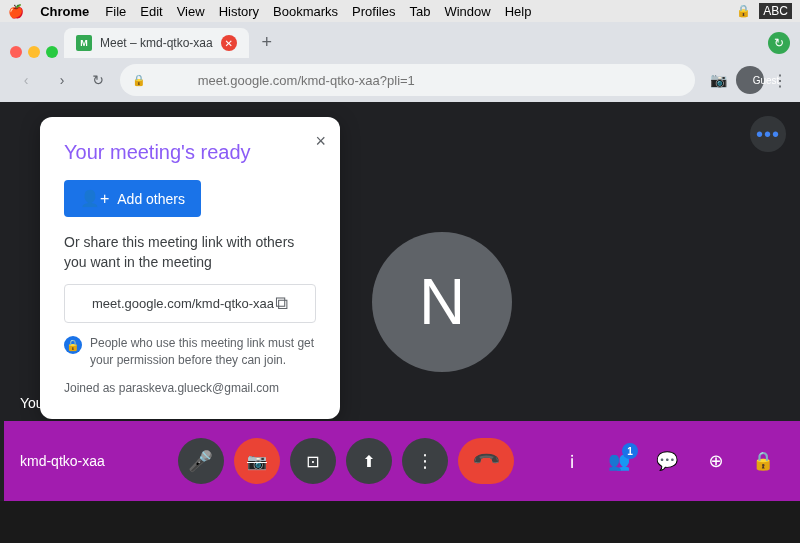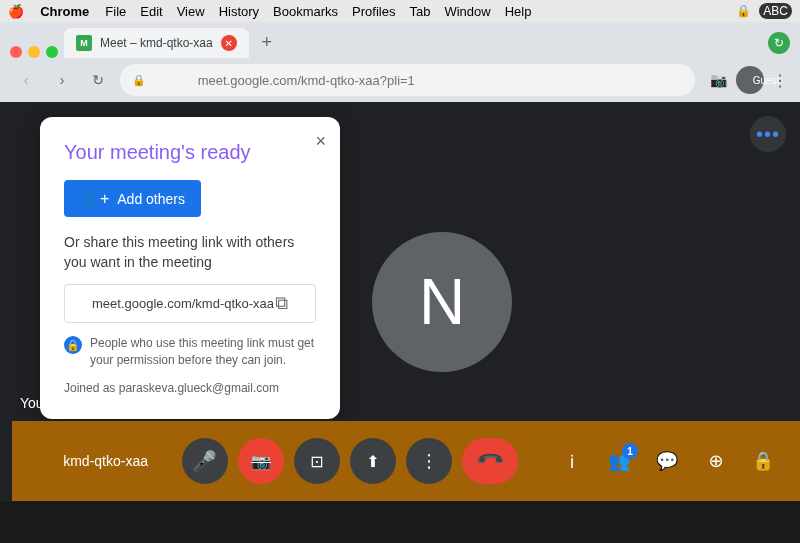--- a/index.html
+++ b/index.html
@@ -12,21 +12,21 @@
       display: flex;
       align-items: center;
       padding: 0 8px;
       gap: 16px;
       font-size: 13px;
       font-weight: 500;
     }
     .menubar-items { display: flex; gap: 14px; }
     .menubar-item { font-size: 13px; cursor: default; }
     .menubar-right { margin-left: auto; display: flex; align-items: center; gap: 8px; }
-    .menubar-right-icon { font-size: 12px; background: #333; color: white; border-radius: 8px; padding: 1px 4px; }
+    .menubar-right-icon { font-size: 12px; background: #333; color: white; border-radius: 0; padding: 1px 4px; }
 
     
     .browser-chrome { background: #dee1e6; }
 
     
     .tab-bar {
       height: 36px;
       background: #dee1e6;
       display: flex;
       align-items: flex-end;
@@ -246,27 +246,26 @@
       bottom: 90px;
       left: 20px;
       color: white;
       font-size: 14px;
     }
 
     
     .bottom-bar {
       position: absolute;
       bottom: 0;
-      left: 12px; right: 0;
+      left: 4px; right: 0;
       height: 80px;
-      background: #a16207;
+      background: #a21caf;
       display: flex;
       align-items: center;
       padding: 0 16px;
-      text-align: right;
     }
     .meeting-code {
       color: white;
       font-size: 14px;
       min-width: 120px;
     }
     .controls {
       flex: 1;
       display: flex;
       align-items: center;

